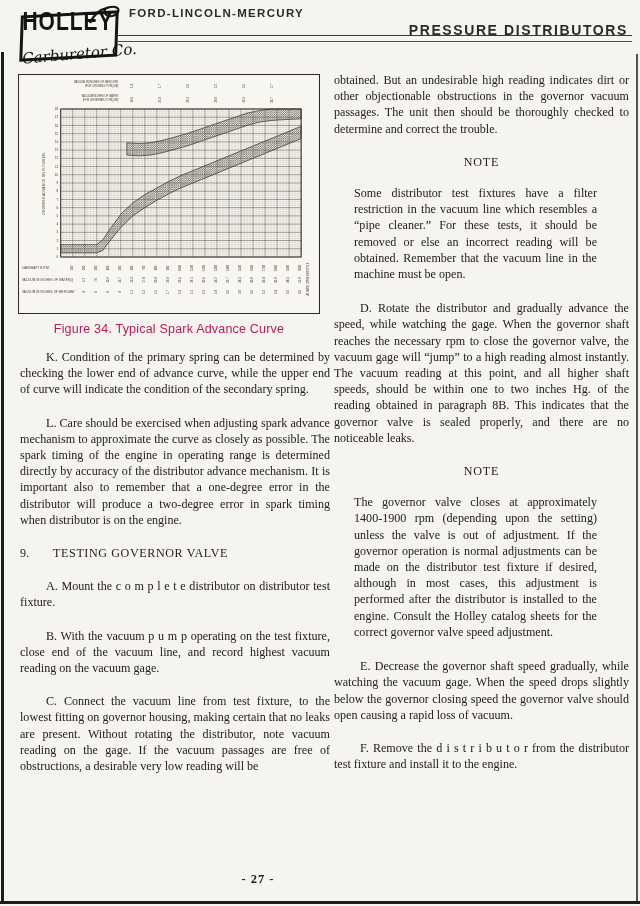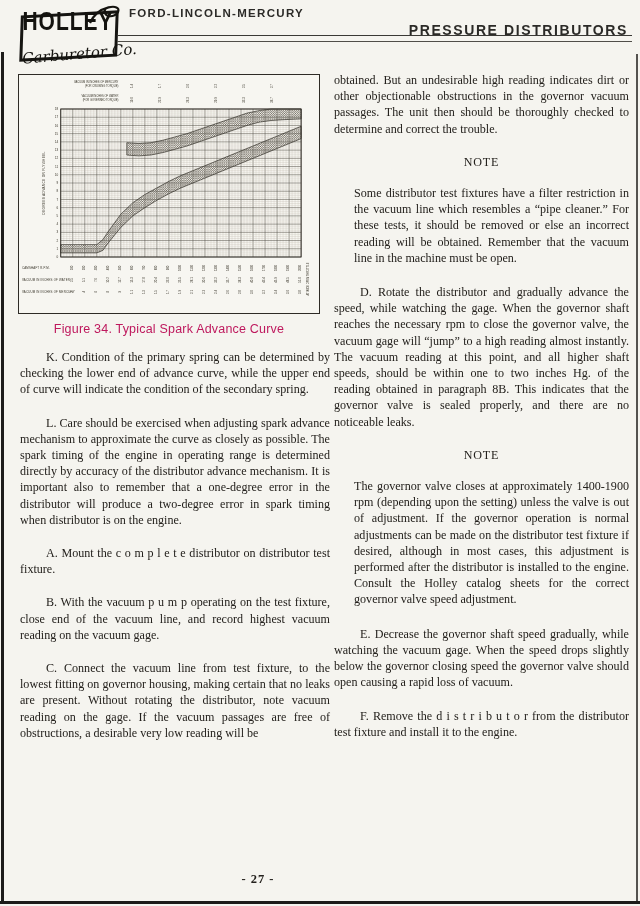--- a/index.html
+++ b/index.html
@@ -59,21 +59,21 @@
     letter-spacing:.2px;
   }
 
   
   .col{position:absolute;text-align:justify;font-size:12.1px;line-height:1.34;color:#24211d;}
   #left-col{left:20px;top:349px;width:310px;}
   #right-col{left:334px;top:72px;width:295px;}
   .para{margin:0 0 17px 0;text-indent:26px;}
   .para.cont{text-indent:0;}
   .note-label{text-align:center;text-indent:0;margin:4px 0 15px 0;letter-spacing:.8px;}
-  .note{margin:0 0 18px 20px;text-align:justify;text-indent:0;}
+  .note{margin:0 32px 18px 20px;text-align:justify;text-indent:0;}
   .section-heading{margin:2px 0 17px 0;text-indent:0;}
   .section-heading .num{margin-right:24px;}
   .section-heading .ht{letter-spacing:.6px;}
 
   .footer{
     position:absolute;left:0;top:872px;width:516px;text-align:center;
     font-size:12.5px;font-weight:bold;letter-spacing:1px;color:#24211d;
   }
 </style>
 </head>
@@ -359,20 +359,21 @@
       <text x="271.9" y="217" font-size="2.8" text-anchor="middle" fill="#383429" font-family="Liberation Sans, sans-serif" letter-spacing="0" transform="rotate(-90 271.9 217)">3.6</text>
       <text x="284" y="217" font-size="2.8" text-anchor="middle" fill="#383429" font-family="Liberation Sans, sans-serif" letter-spacing="0" transform="rotate(-90 284 217)">3.8</text>
       <text x="292" y="204" font-size="2.6" text-anchor="middle" fill="#383429" font-family="Liberation Sans, sans-serif" letter-spacing="0" transform="rotate(-90 292 204)">AT WIDE OPEN THROTTLE</text>
     </svg>
 </div>
 <div class="figure-caption">Figure 34.  Typical Spark Advance Curve</div>
 
 <div class="col" id="left-col">
   <p class="para">K. Condition of the primary spring can be determined by checking the lower end of advance curve, while the upper end of curve will indicate the condition of the secondary spring.</p>
   <p class="para">L. Care should be exercised when adjusting spark advance mechanism to approximate the curve as closely as possible. The spark timing of the engine in operating range is determined directly by accuracy of the distributor advance mechanism. It is important also to remember that a one-degree error in the distributor will produce a two-degree error in spark timing when distributor is on the engine.</p>
+  <p class="section-heading"><span class="num">9.</span><span class="ht">TESTING GOVERNOR VALVE</span></p>
   <p class="para">A. Mount the c o m p l e t e distributor on distributor test fixture.</p>
   <p class="para">B. With the vacuum p u m p operating on the test fixture, close end of the vacuum line, and record highest vacuum reading on the vacuum gage.</p>
   <p class="para">C. Connect the vacuum line from test fixture, to the lowest fitting on governor housing, making certain that no leaks are present. Without rotating the distributor, note vacuum reading on the gage. If the vacuum passages are free of obstructions, a desirable very low reading will be</p>
 </div>
 
 <div class="col" id="right-col">
   <p class="para cont">obtained. But an undesirable high reading indicates dirt or other objectionable obstructions in the governor vacuum passages. The unit then should be thoroughly checked to determine and correct the trouble.</p>
   <p class="note-label">NOTE</p>
   <p class="note">Some distributor test fixtures have a filter restriction in the vacuum line which resembles a “pipe cleaner.” For these tests, it should be removed or else an incorrect reading will be obtained. Remember that the vacuum line in the machine must be open.</p>
   <p class="para">D. Rotate the distributor and gradually advance the speed, while watching the gage. When the governor shaft reaches the necessary rpm to close the governor valve, the vacuum gage will “jump” to a high reading almost instantly. The vacuum reading at this point, and all higher shaft speeds, should be within one to two inches Hg. of the reading obtained in paragraph 8B. This indicates that the governor valve is sealed properly, and there are no noticeable leaks.</p>

